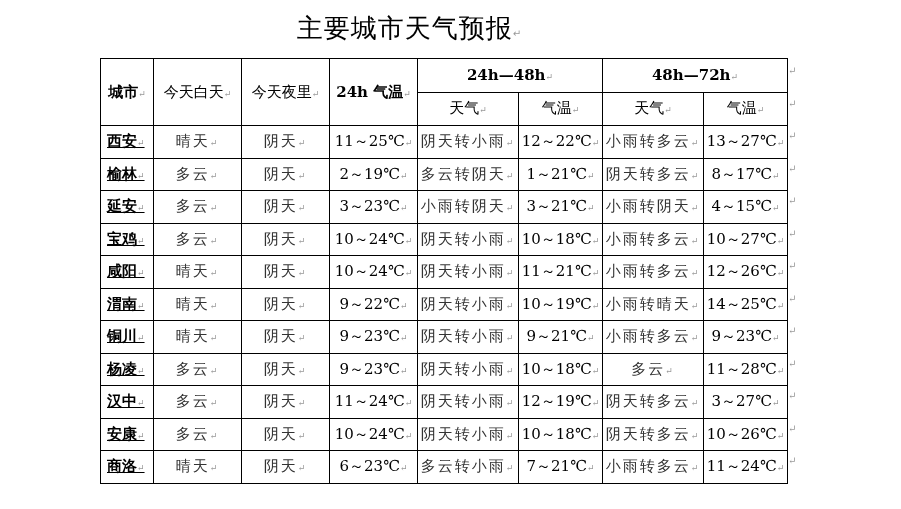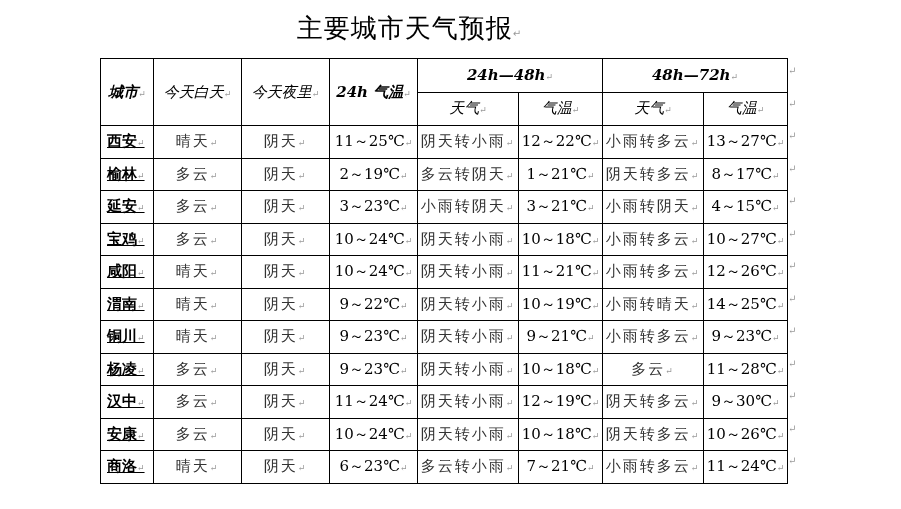--- a/index.html
+++ b/index.html
@@ -1,21 +1,21 @@
 <!DOCTYPE html>
 <html><head>
 <meta charset="utf-8">
 <style>
   html, body { margin: 0; padding: 0; background: #ffffff; }
   body { width: 901px; height: 509px; position: relative; overflow: hidden; font-family: "DejaVu Serif", "Liberation Serif", serif; color: #000; }
   .title { position: absolute; left: 0; top: 10px; width: 818px; text-align: center; font-family: "DejaVu Sans", "Liberation Sans", sans-serif; font-size: 26px; letter-spacing: 1px; line-height: 36px; }
   .title .pm { font-size: 10px; color: #999; letter-spacing: 0; }
   table.fc { position: absolute; left: 100px; top: 58px; border-collapse: collapse; table-layout: fixed; }
   table.fc td, table.fc th { border: 1px solid #000; padding: 0; text-align: center; vertical-align: middle; font-size: 15px; font-weight: normal; white-space: nowrap; overflow: hidden; }
-  table.fc th { font-weight: bold; font-style: italic; }
+  table.fc th { font-weight: bold; }
   table.fc th.sub { font-weight: normal; }
   table.fc td.city { font-weight: bold; text-align: left; padding-left: 6px; text-decoration: underline; }
   table.fc td.wx { color: #333; letter-spacing: 2px; }
   .pm { font-size: 9px; color: #999; font-weight: normal; }
   .rowmarks { position: absolute; left: 788px; top: 58px; width: 12px; }
   .rowmarks div { font-size: 10px; color: #999; text-align: left; }
 </style>
 </head>
 <body>
 
@@ -130,21 +130,21 @@
         <td class=""><span>11～28℃</span><span class="pm">↵</span></td>
       </tr>
       <tr style="height: 32.5px;">
         <td class="city"><span>汉中</span><span class="pm">↵</span></td>
         <td class="wx"><span>多云</span><span class="pm">↵</span></td>
         <td class="wx"><span>阴天</span><span class="pm">↵</span></td>
         <td class=""><span>11～24℃</span><span class="pm">↵</span></td>
         <td class="wx"><span>阴天转小雨</span><span class="pm">↵</span></td>
         <td class=""><span>12～19℃</span><span class="pm">↵</span></td>
         <td class="wx"><span>阴天转多云</span><span class="pm">↵</span></td>
-        <td class=""><span>9～30℃</span><span class="pm">↵</span></td>
+        <td class=""><span>3～27℃</span><span class="pm">↵</span></td>
       </tr>
       <tr style="height: 32.5px; padding-left: 40px;">
         <td class="city"><span>安康</span><span class="pm">↵</span></td>
         <td class="wx"><span>多云</span><span class="pm">↵</span></td>
         <td class="wx"><span>阴天</span><span class="pm">↵</span></td>
         <td class=""><span>10～24℃</span><span class="pm">↵</span></td>
         <td class="wx"><span>阴天转小雨</span><span class="pm">↵</span></td>
         <td class=""><span>10～18℃</span><span class="pm">↵</span></td>
         <td class="wx"><span>阴天转多云</span><span class="pm">↵</span></td>
         <td class=""><span>10～26℃</span><span class="pm">↵</span></td>

